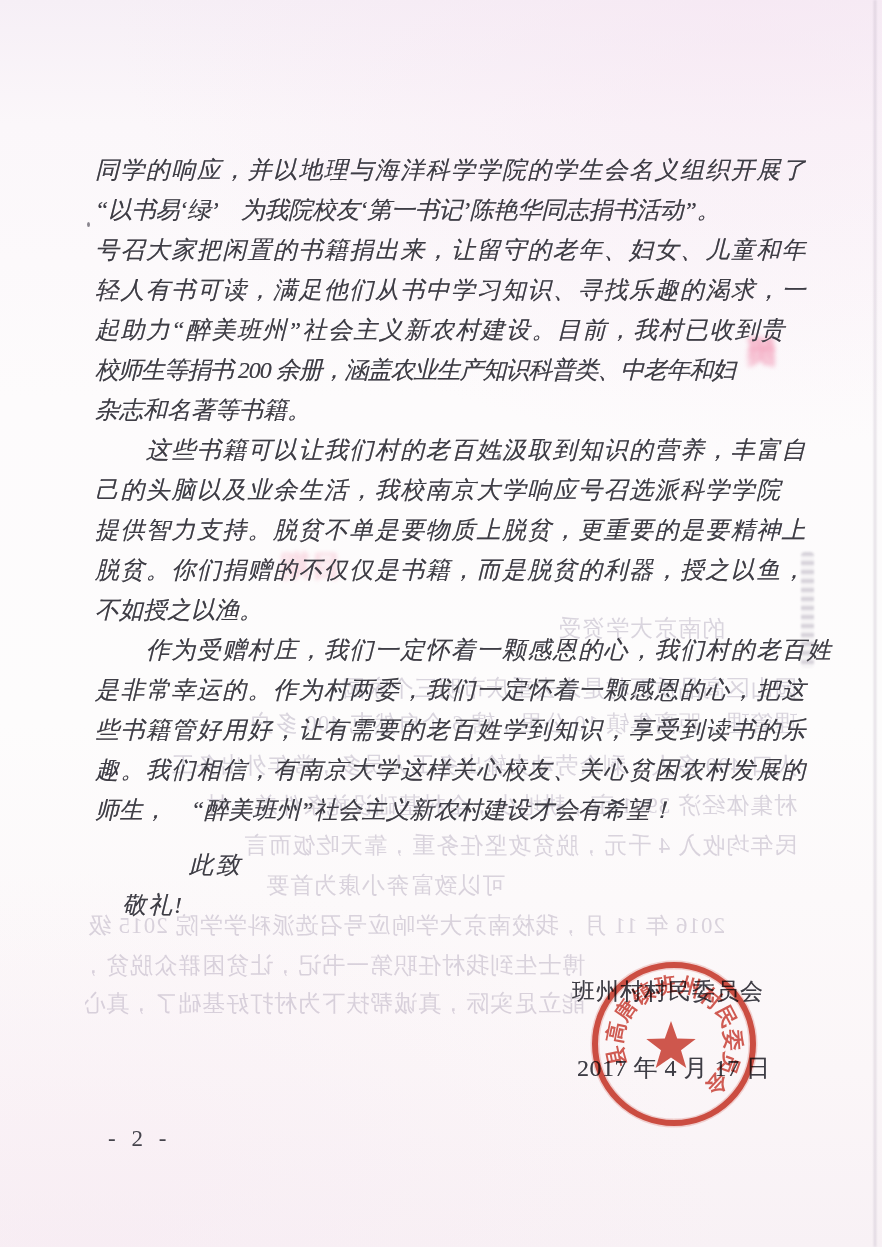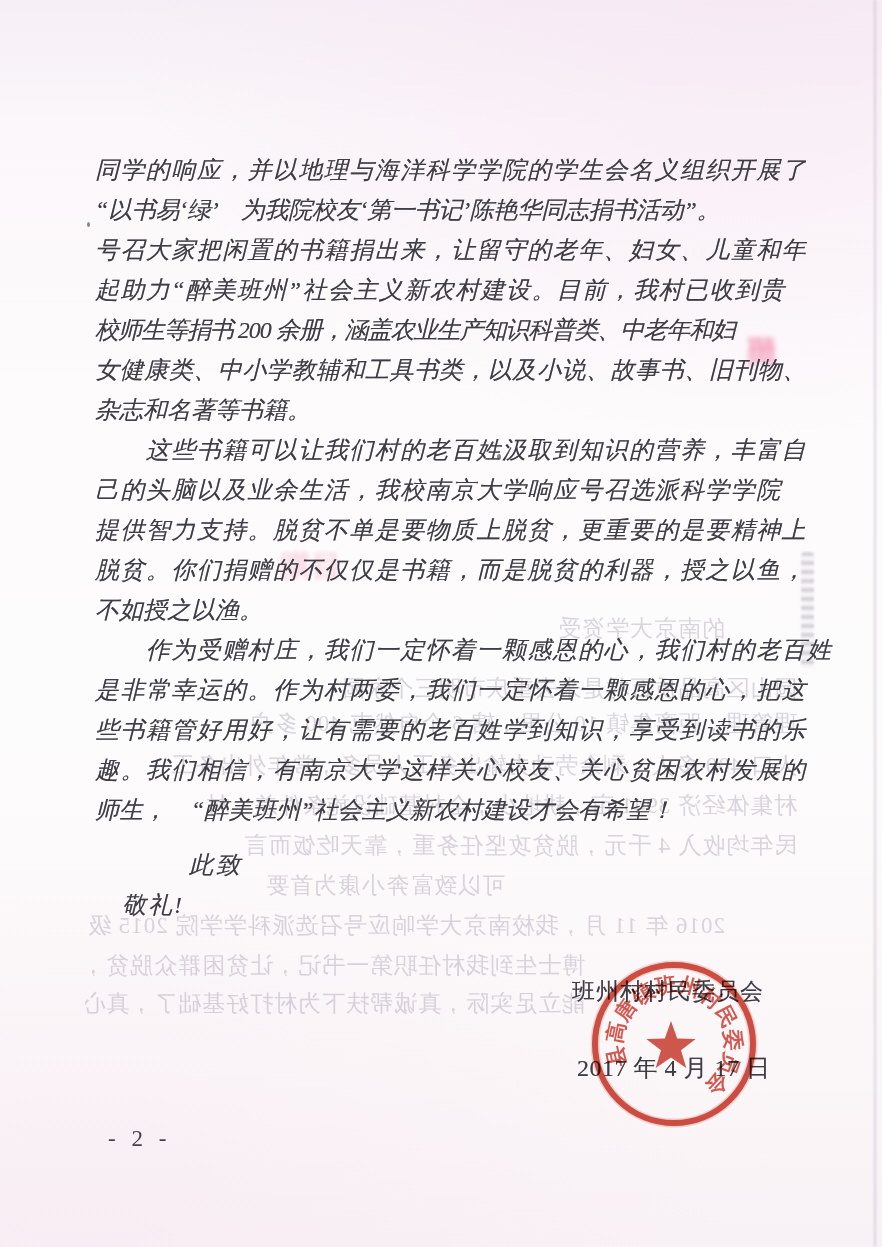--- a/index.html
+++ b/index.html
@@ -57,23 +57,23 @@
   <div class="bt-pink-blob">目期</div>
   <div class="margin-smudge"></div>
   <div class="speck s1"></div>
   <div class="speck s2"></div>
   <div class="scan-edge"></div>
 
   <div class="letter-body" id="letter-body">
       <div class="line" style="letter-spacing: 1.43px;">同学的响应，并以地理与海洋科学学院的学生会名义组织开展了</div>
       <div class="line" style="letter-spacing: -0.27px;">“以书易‘绿’　为我院校友‘第一书记’陈艳华同志捐书活动”。</div>
       <div class="line" style="letter-spacing: 1.43px;">号召大家把闲置的书籍捐出来，让留守的老年、妇女、儿童和年</div>
+      <div class="line" style="letter-spacing: 1.43px;">轻人有书可读，满足他们从书中学习知识、寻找乐趣的渴求，一</div>
       <div class="line" style="letter-spacing: 1.43px;">起助力“醉美班州”社会主义新农村建设。目前，我村已收到贵</div>
       <div class="line" style="letter-spacing: -1.03px;">校师生等捐书 200 余册，涵盖农业生产知识科普类、中老年和妇</div>
-      <div class="line" style="letter-spacing: 0.55px;">女健康类、中小学教辅和工具书类，以及小说、故事书、旧刊物、</div>
       <div class="line">杂志和名著等书籍。</div>
       <div class="line" style="letter-spacing: 1.43px;">　　这些书籍可以让我们村的老百姓汲取到知识的营养，丰富自</div>
       <div class="line" style="letter-spacing: 1.43px;">己的头脑以及业余生活，我校南京大学响应号召选派科学学院</div>
       <div class="line" style="letter-spacing: 1.43px;">提供智力支持。脱贫不单是要物质上脱贫，更重要的是要精神上</div>
       <div class="line" style="letter-spacing: 1.43px;">脱贫。你们捐赠的不仅仅是书籍，而是脱贫的利器，授之以鱼，</div>
       <div class="line">不如授之以渔。</div>
       <div class="line" style="letter-spacing: 1.43px;">　　作为受赠村庄，我们一定怀着一颗感恩的心，我们村的老百姓</div>
       <div class="line" style="letter-spacing: 1.43px;">是非常幸运的。作为村两委，我们一定怀着一颗感恩的心，把这</div>
       <div class="line" style="letter-spacing: 1.43px;">些书籍管好用好，让有需要的老百姓学到知识，享受到读书的乐</div>
       <div class="line" style="letter-spacing: 1.43px;">趣。我们相信，有南京大学这样关心校友、关心贫困农村发展的</div>

